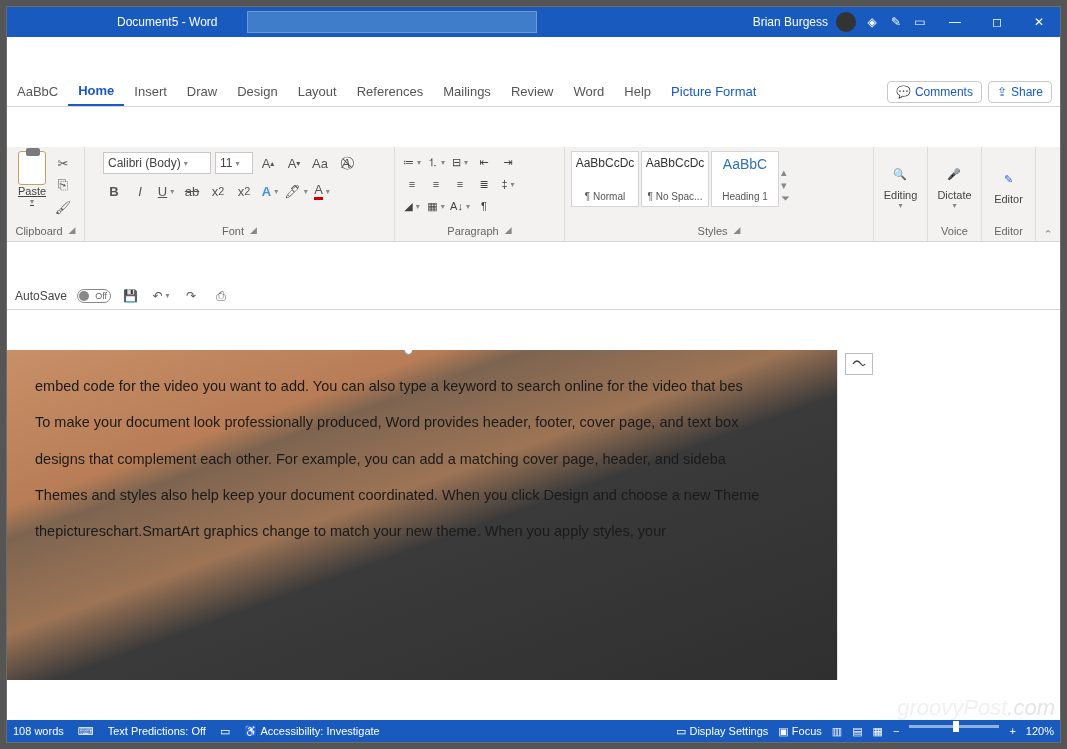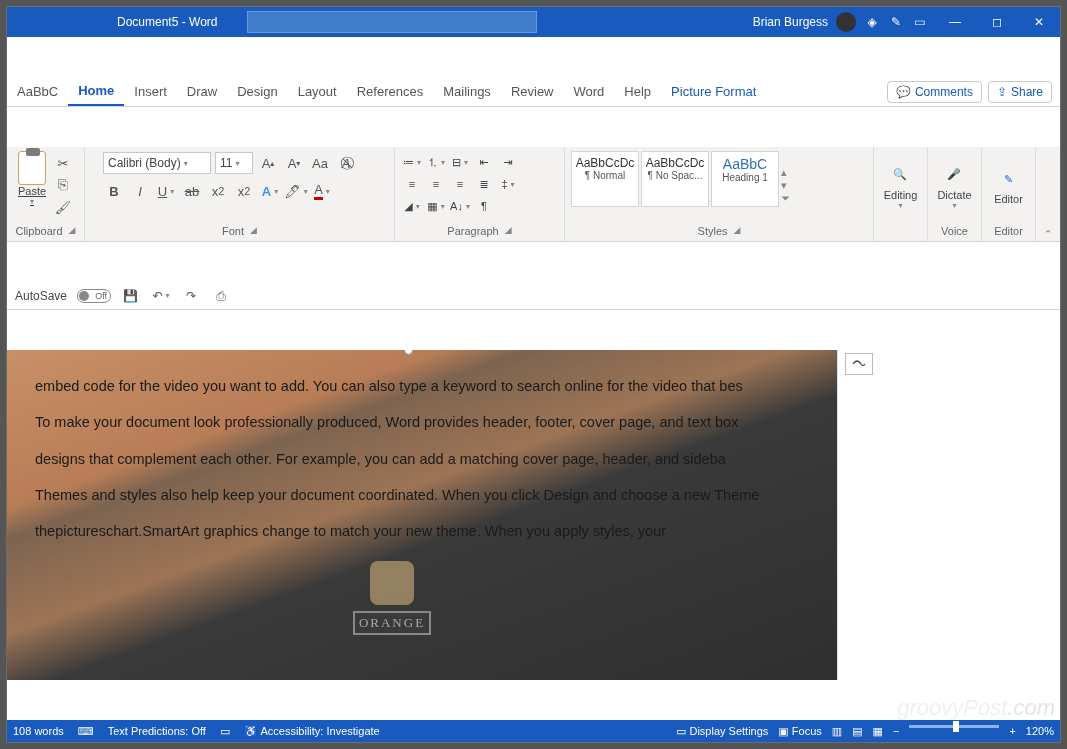--- a/index.html
+++ b/index.html
@@ -34,21 +34,21 @@
 .fontgroup .row { display:flex; gap:4px; align-items:center; height:24px; margin-bottom:4px;padding-left:12px; }
 .combo { background:#fff; border:1px solid #c8c8c8; height:22px; display:flex; align-items:center; padding:0 4px; font-size:12px; }
 .combo.font { width:108px; }
 .combo.size { width:38px; }
 .fbtn { width:22px; height:22px; display:flex; align-items:center; justify-content:center; color:#555; font-size:13px; }
 .paragroup { width:170px; }
 .paragroup .row { display:flex; gap:2px; }
 .pbtn { width:22px; height:22px; display:flex; align-items:center; justify-content:center; }
 .stylesgroup { flex:1; min-width:230px; }
 .stylesgroup .body { display:flex; height:68px; gap:2px; }
-.stylebox { width:68px; height:56px; border:1px solid #d4d4d4; background:#fff; display:flex; flex-direction:column; align-items:center; padding:4px 2px; font-size:10px; }
+.stylebox { width:68px; height:56px; border:1px solid #d4d4d4; background:#fff; display:flex; flex-direction:column; align-items:center; justify-content:space-between; padding:4px 2px; font-size:10px; }
 .stylebox .sample { font-size:12px; color:#333; }
 .stylebox .sample.h1 { color:#2e74b5; font-size:14px; }
 .stylebox .name { font-size:10px; color:#555; }
 .style-more { width:16px; display:flex; flex-direction:column; justify-content:center; gap:2px; color:#888; }
 .vertgroup { width:54px; }
 .vertgroup .body { display:flex; flex-direction:column; align-items:center; height:68px; justify-content:center; }
 .bigicon { width:28px; height:28px; display:flex; align-items:center; justify-content:center; }
 .collapse { width:24px; display:flex; align-items:flex-end; justify-content:center; color:#888; }
 .qat { height:28px; background:#fff; border-bottom:1px solid #d4d4d4; display:flex; align-items:center; gap:10px; padding:0 8px; font-size:12px; color:#444; }
 .toggle { display:inline-flex; align-items:center; border:1px solid #888; border-radius:8px; width:34px; height:14px; position:relative; background:#fff; }
@@ -274,24 +274,20 @@
 
   <div class="docarea">
     <div class="page">
       <div class="textblock">
         <p>embed code for the video you want to add. You can also type a keyword to search online for the video that bes</p>
         <p>To make your document look professionally produced, Word provides header, footer, cover page, and text box</p>
         <p>designs that complement each other. For example, you can add a matching cover page, header, and sideba</p>
         <p>Themes and styles also help keep your document coordinated. When you click Design and choose a new Theme</p>
         <p>thepictureschart.SmartArt graphics change to match your new theme. When you apply styles, your</p>
       </div>
-      <div class="orange-badge">
-        <div class="logo"></div>
-        <div class="txt">ORANGE</div>
-      </div>
       <div class="sel-handle" style="top:-4px; left:397px"></div>
       <div class="sel-handle" style="top:350px; right:-4px"></div>
       <div class="layout-opts">
         <svg viewBox="0 0 16 12">
             <path d="M2 6 Q6 0 10 6 Q12 9 14 6" stroke="#444" fill="none" stroke-width="1.3"></path>
           </svg>
       </div>
     </div>
     <div class="sidepane"></div>
   </div>

